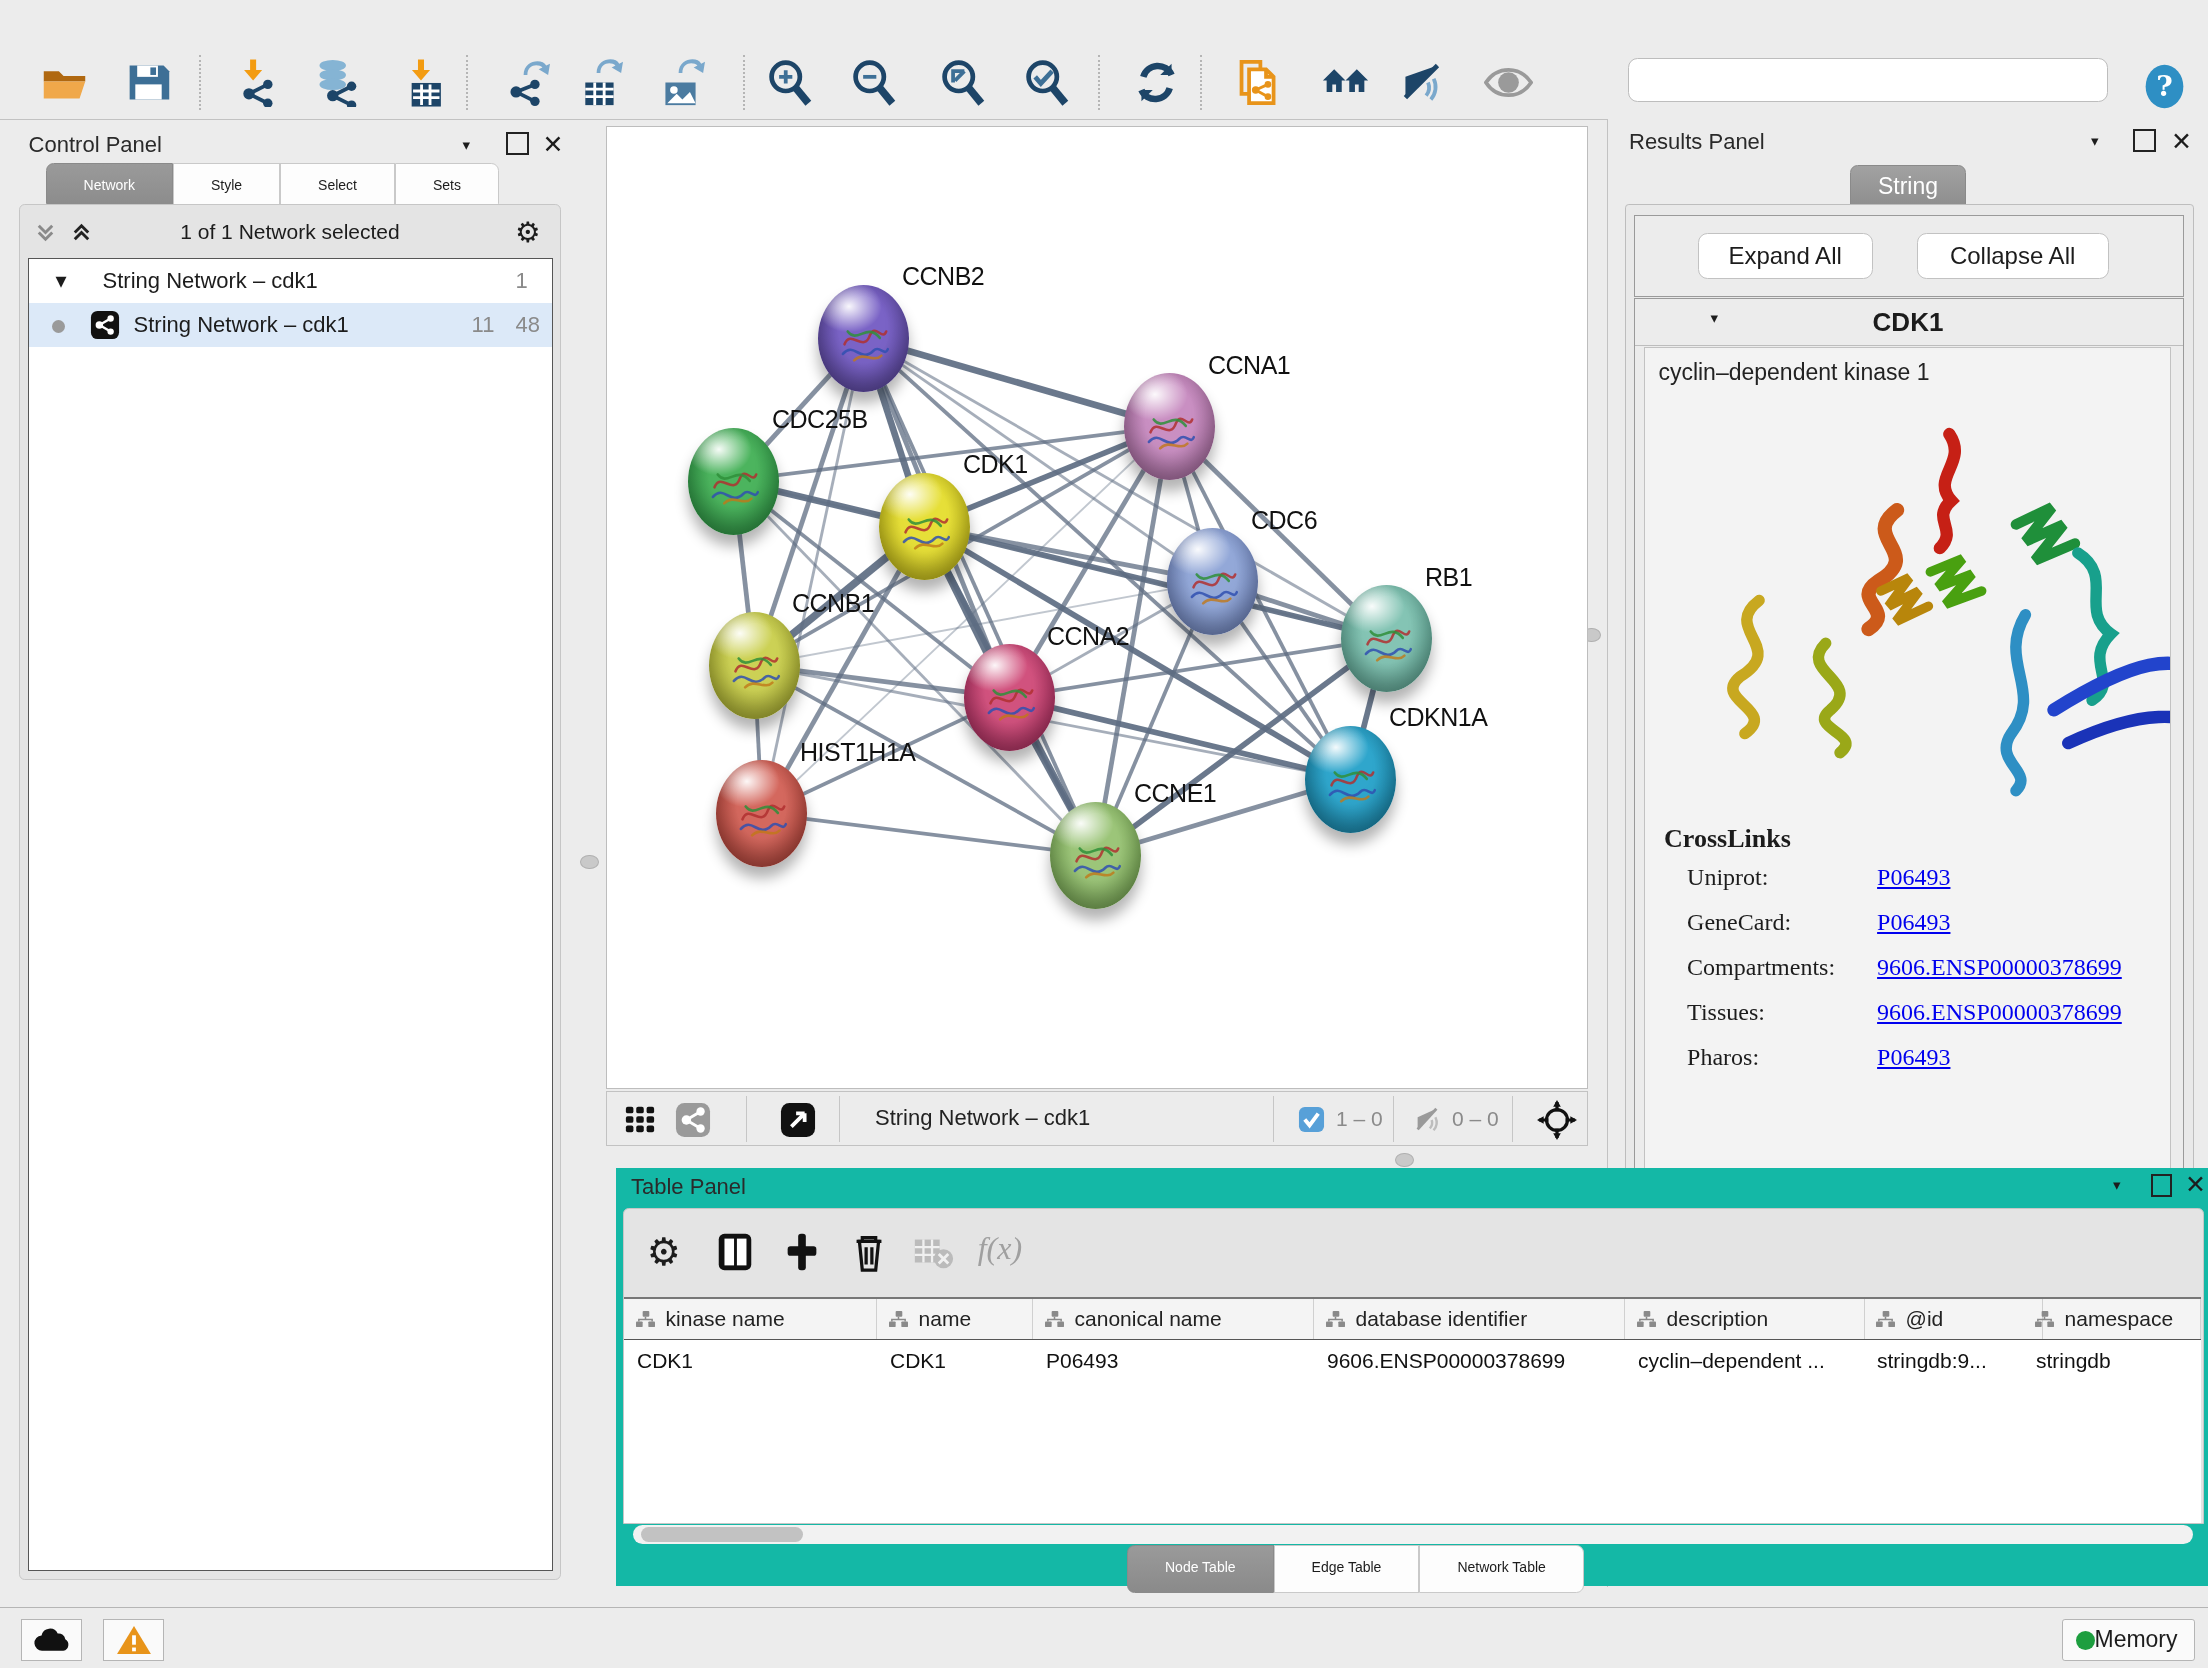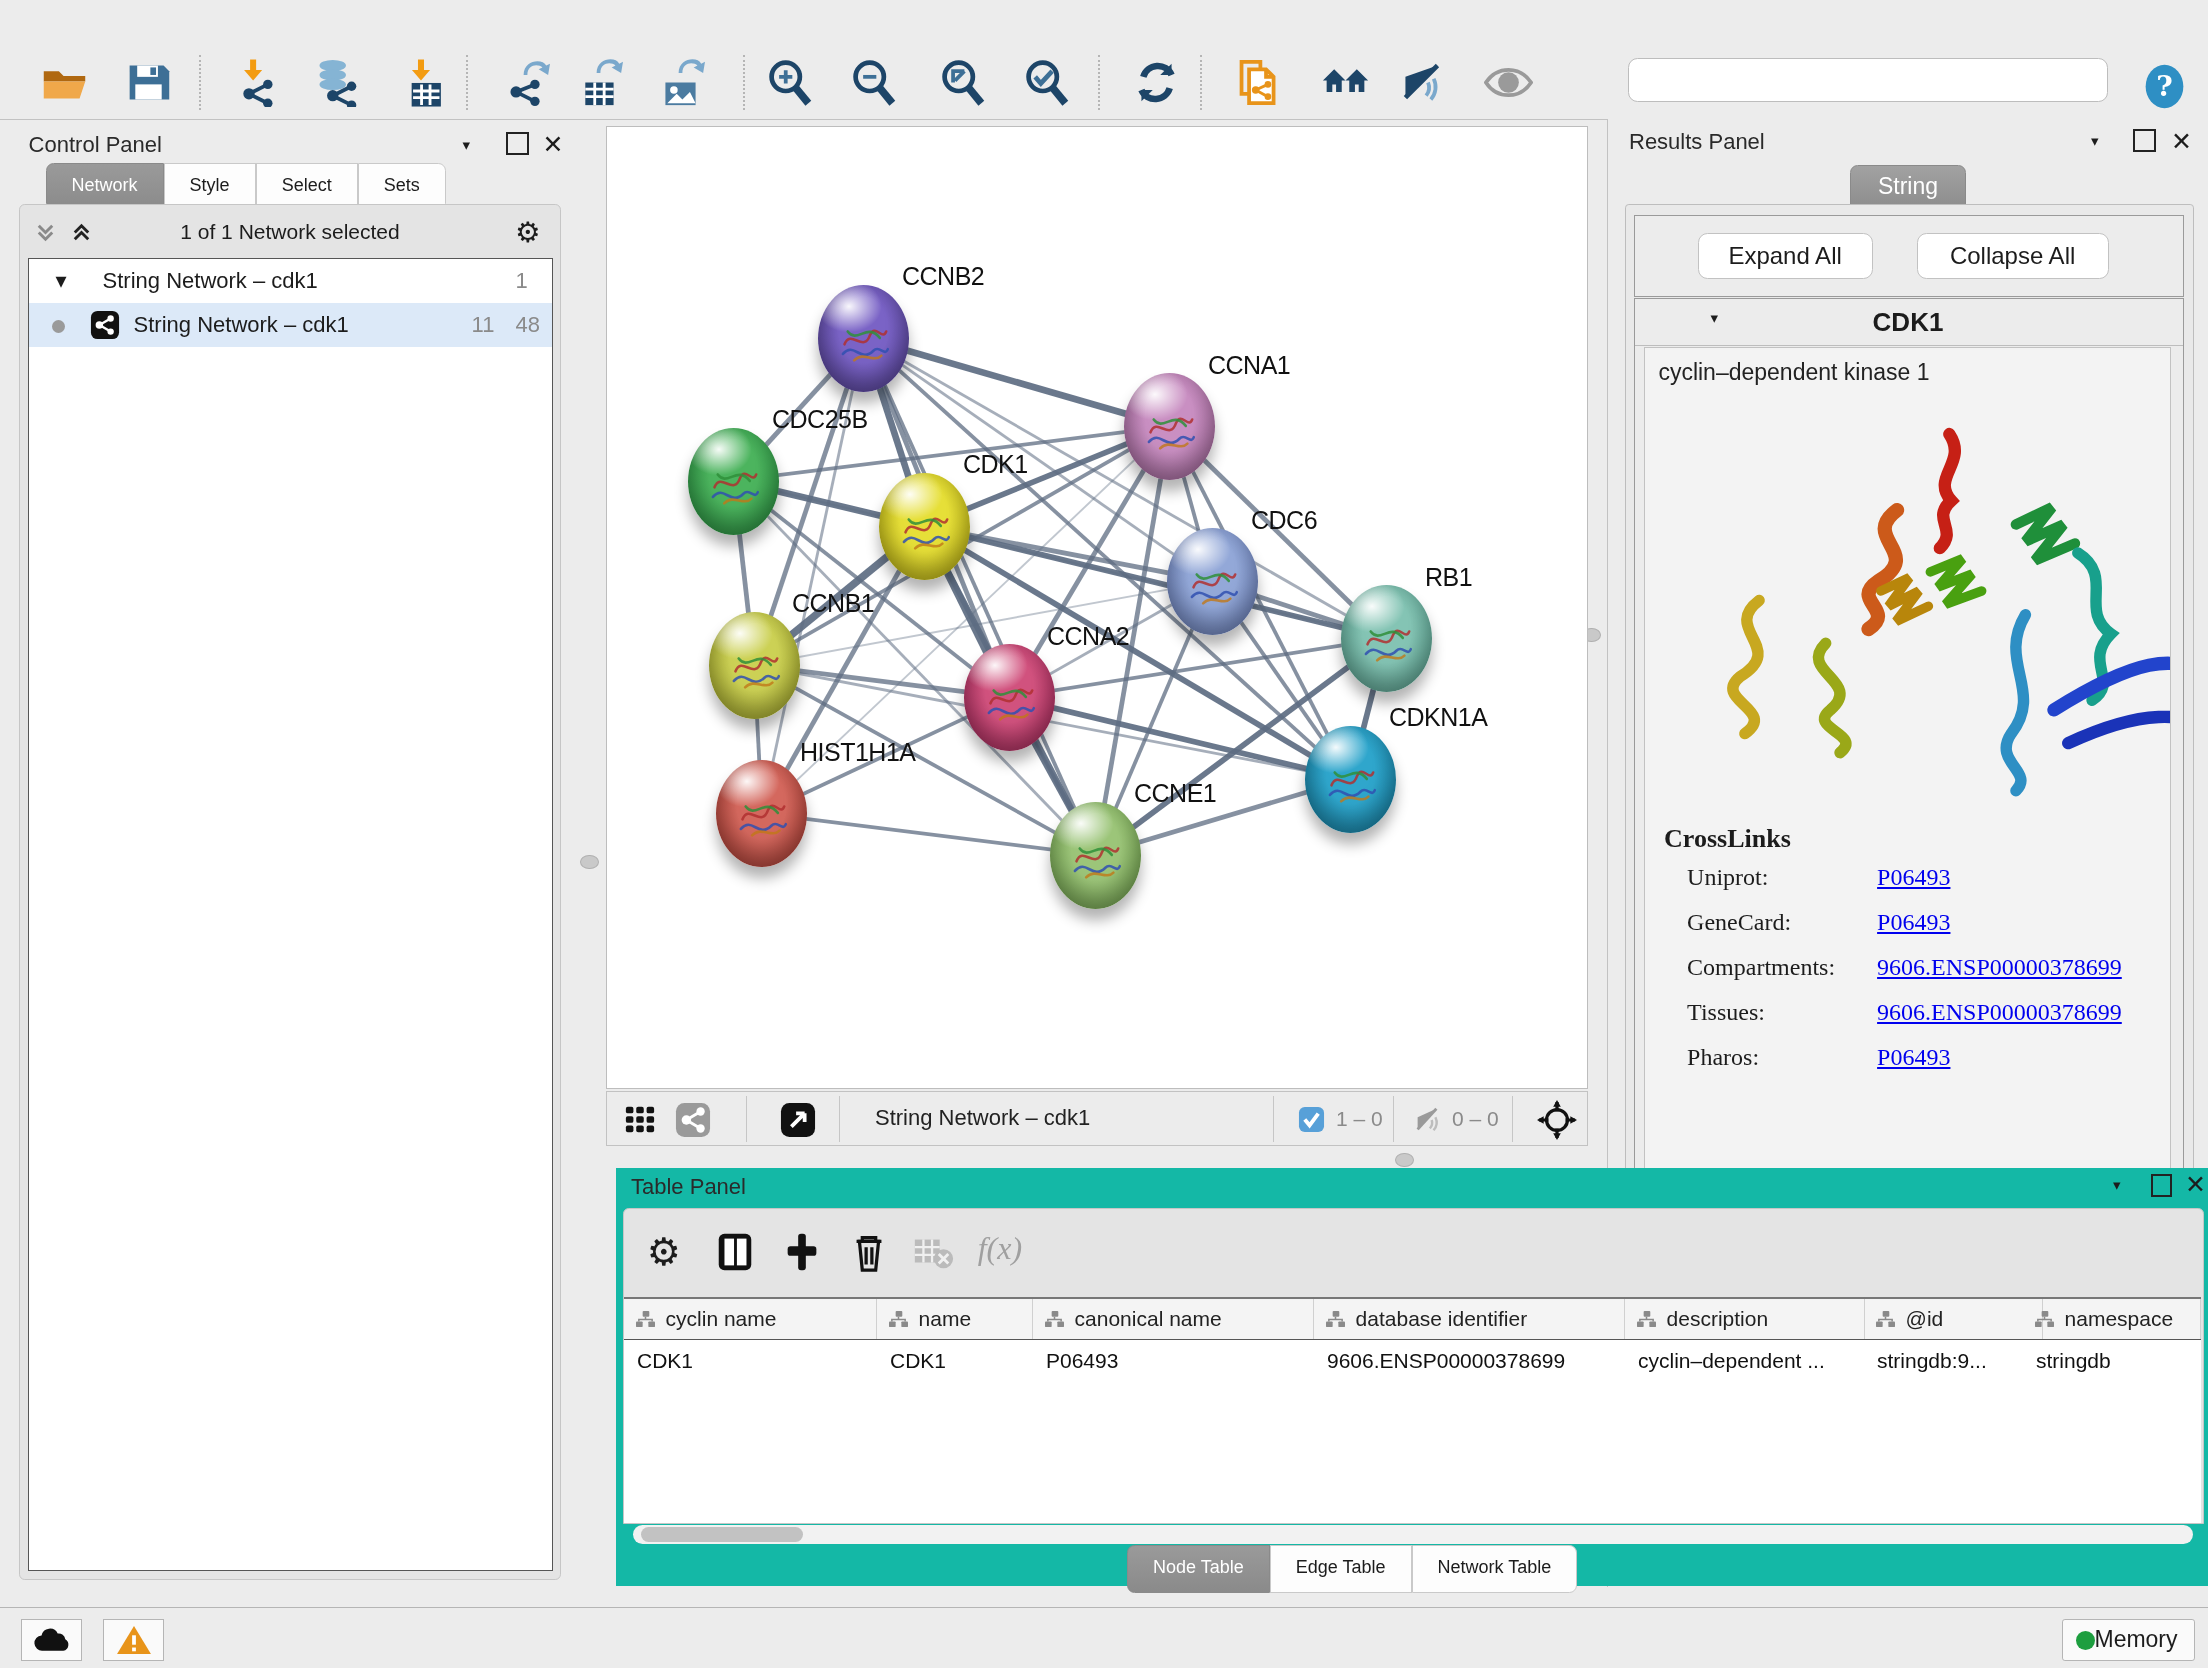--- a/index.html
+++ b/index.html
@@ -14,22 +14,22 @@
   
   #toolbar{left:0;top:45px;width:2208px;height:74px;background:#ececec;border-bottom:1px solid #c2c2c2;}
   .tb-sep{top:9.5px;height:55px;border-left:2.9px dotted #b5b5b5;width:0;}
   .tb-ic{top:13.3px;width:49px;height:49px;}
   .tb-ic svg{width:49px;height:49px;}
   #search-field{left:1628px;top:13.3px;width:480px;height:44px;background:#fff;border:1.9px solid #bdbdbd;
      border-radius:9.5px;font-size:21px;padding:0 11.4px 0 44px;box-sizing:border-box;outline:none;color:#333;}
   #search-glass{left:1642px;top:23px;font-size:23px;color:#8a8a8a;}
   
   .panel-title{font-size:22px;color:#2a2a2a;}
-  .tabbtn{height:48px;line-height:42px;padding:0 25px;background:#fdfdfd;border:1px solid #c9c9c9;
-      font-size:18px;display:inline-block;box-sizing:border-box;}
+  .tabbtn{height:48px;line-height:42px;padding:0 37px;background:#fdfdfd;border:1px solid #c9c9c9;
+      font-size:14px;display:inline-block;box-sizing:border-box;}
   .tabbtn.sel{background:linear-gradient(#9a9a9a,#8a8a8a);color:#fff;border-color:#8a8a8a;}
   
   #cp-box{left:7.6px;top:126px;width:563px;height:1460px;background:#ececec;}
   #cp-tabs{left:38px;top:37px;}
   #cp-tabs .tabbtn:first-child{border-radius:7.6px 0 0 7.6px;}
   #cp-tabs .tabbtn:last-child{border-radius:0 7.6px 7.6px 0;}
   #cp-inner{left:11.4px;top:78px;width:540px;height:1374px;background:#e4e4e4;border:1px solid #c6c6c6;border-radius:5.7px;}
   #cp-status{left:0;top:7.6px;width:100%;height:42px;}
   #cp-list{left:7.6px;top:53px;width:523px;height:1311px;background:#fff;border:1.9px solid #555;}
   .cp-row{position:relative;width:100%;height:44px;font-size:22px;line-height:44px;}
@@ -596,21 +596,21 @@
       <span class="tp-ic abs" style="left:354px;width:86px;color:#a0a0a0;font-size:32px;font-style:italic;font-family:'Liberation Serif',serif">f(x)</span>
       <div id="tbl" class="abs">
         <div id="tbl-head">
             <div class="th" style="left: 0px; width: 253px;"><span class="tico"><svg width="21" height="19" viewBox="0 0 22 20">
                   <g fill="#8a8a8a">
                     <rect x="8" y="1" width="7" height="6" rx="1"></rect>
                     <rect x="1" y="12" width="7" height="6" rx="1"></rect>
                     <rect x="14" y="12" width="7" height="6" rx="1"></rect>
                     <path d="M11 7 v3 M4 12 v-2 h14 v2" stroke="#8a8a8a" fill="none" stroke-width="1.6"></path>
                   </g>
-                </svg></span><span>cyclin name</span></div>
+                </svg></span><span>kinase name</span></div>
             <div class="th" style="left: 253px; width: 156px;"><span class="tico"><svg width="21" height="19" viewBox="0 0 22 20">
                   <g fill="#8a8a8a">
                     <rect x="8" y="1" width="7" height="6" rx="1"></rect>
                     <rect x="1" y="12" width="7" height="6" rx="1"></rect>
                     <rect x="14" y="12" width="7" height="6" rx="1"></rect>
                     <path d="M11 7 v3 M4 12 v-2 h14 v2" stroke="#8a8a8a" fill="none" stroke-width="1.6"></path>
                   </g>
                 </svg></span><span>name</span></div>
             <div class="th" style="left: 409px; width: 281px;"><span class="tico"><svg width="21" height="19" viewBox="0 0 22 20">
                   <g fill="#8a8a8a">

